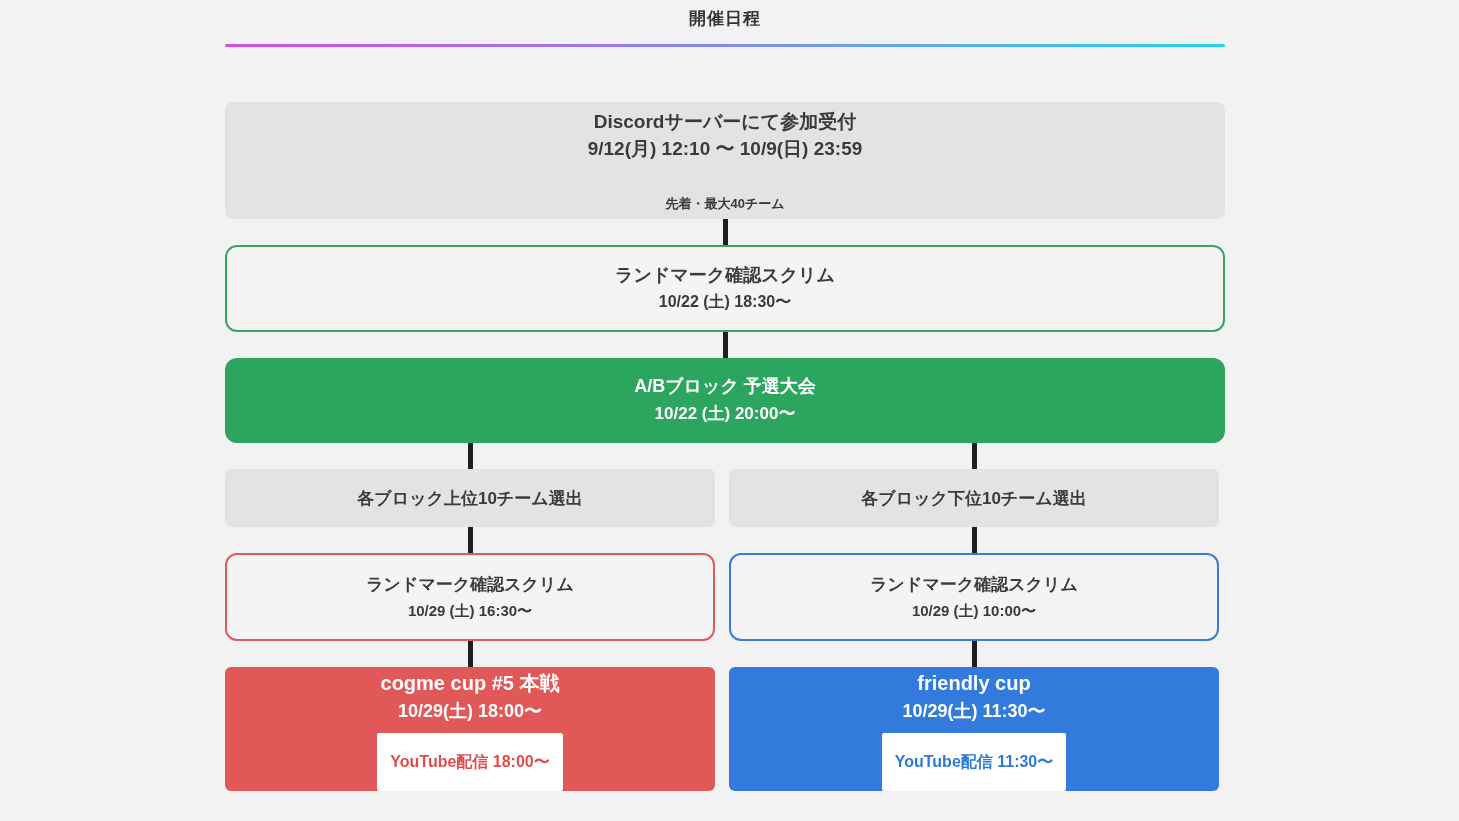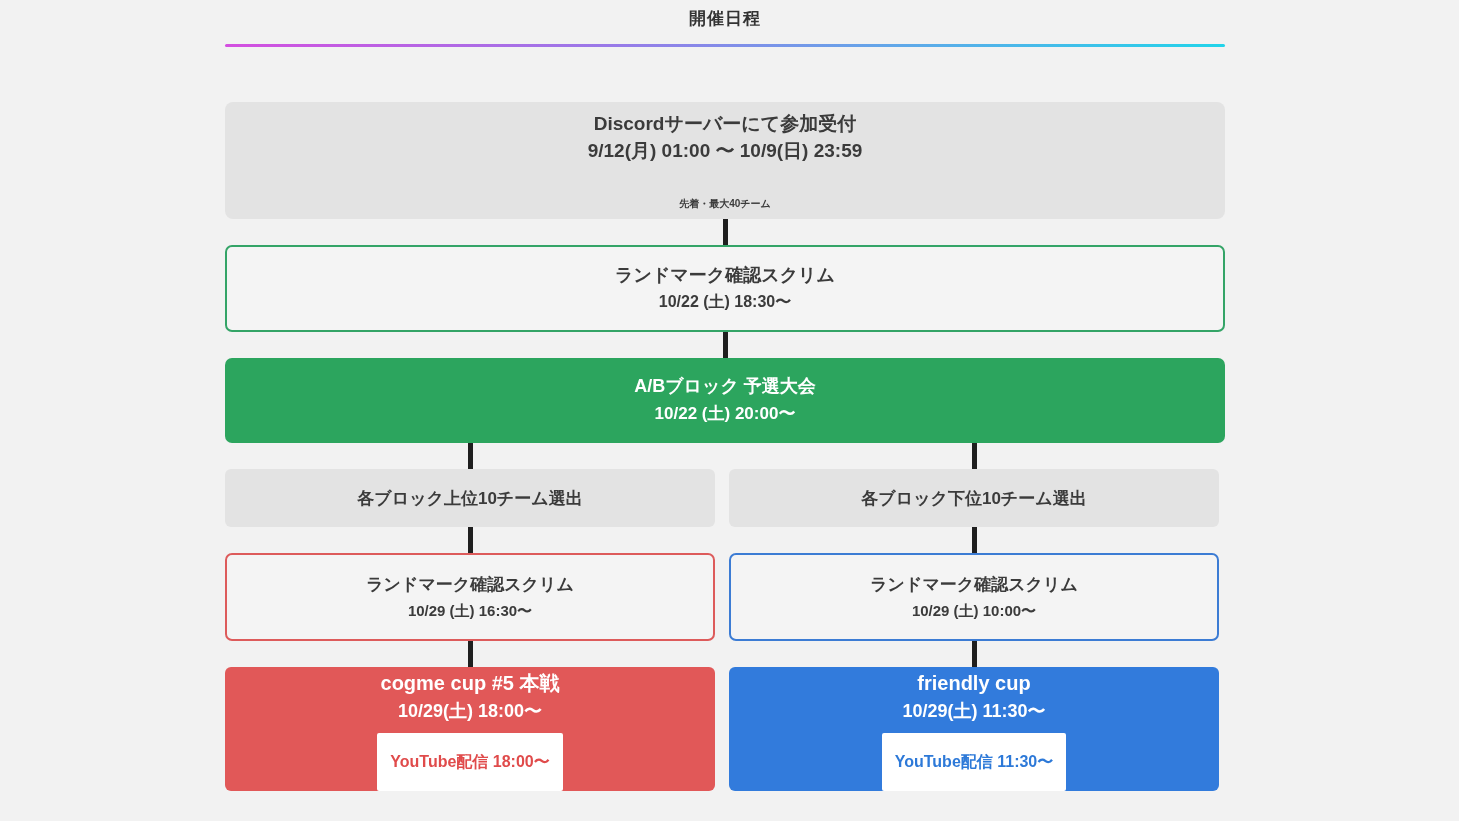--- a/index.html
+++ b/index.html
@@ -29,32 +29,32 @@
     border-radius: 2px;
     background: linear-gradient(90deg, #d44fe0 0%, #9a79e8 38%, #5fa9e9 68%, #22d4ea 100%);
   }
   
   .box {
     display: flex;
     flex-direction: column;
     align-items: center;
     justify-content: center;
     text-align: center;
-    border-radius: 7px;
+    border-radius: 12px;
     font-weight: bold;
   }
   .box-neutral { background: #e3e3e3; }
   .box-registration {
     margin-top: 55px;
     height: 117px;
     border-radius: 8px;
     line-height: 1.45;
   }
   .reg-line-main { font-size: 19px; }
-  .reg-line-sub  { font-size: 10px; margin-top: 32px; }
+  .reg-line-sub  { font-size: 13px; margin-top: 32px; }
 
   .box-outline {
     background: #f4f4f4;
     border: 2px solid;
     height: 87px;
     line-height: 1.55;
   }
   .outline-green { border-color: #34a467; }
   .outline-red   { border-color: #dd5b5b; }
   .outline-blue  { border-color: #3c7cd4; }
@@ -119,21 +119,21 @@
 </head>
 <body>
 
 <div class="container">
 
   <div class="page-title">開催日程</div>
   <div class="gradient-line"></div>
 
   <div class="box box-neutral box-registration">
     <div class="reg-line-main">Discordサーバーにて参加受付</div>
-    <div class="reg-line-main">9/12(月) 01:00 〜 10/9(日) 23:59</div>
+    <div class="reg-line-main">9/12(月) 12:10 〜 10/9(日) 23:59</div>
     <div class="reg-line-sub">先着・最大40チーム</div>
   </div>
 
   <div class="connector"></div>
 
   <div class="box box-outline outline-green">
     <div class="scrim-title">ランドマーク確認スクリム</div>
     <div class="scrim-date">10/22 (土) 18:30〜</div>
   </div>
 

